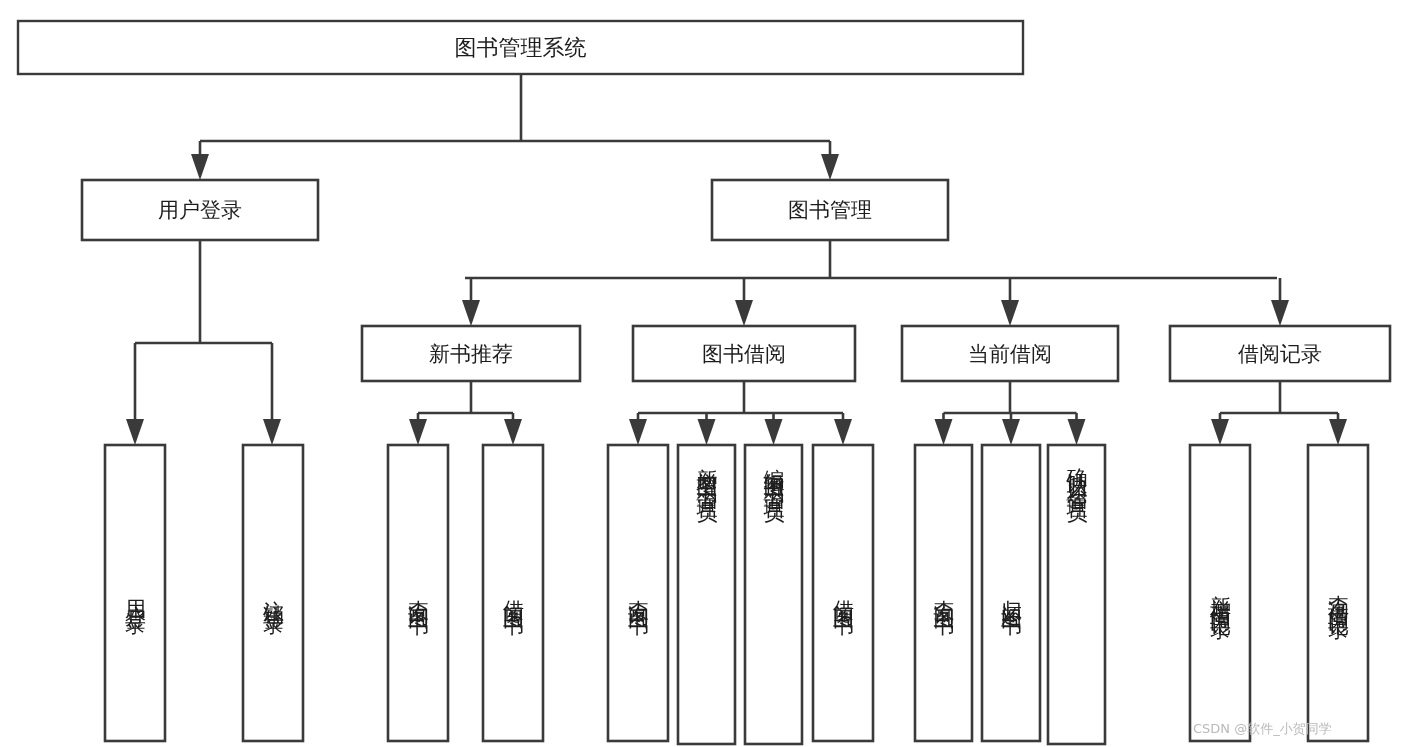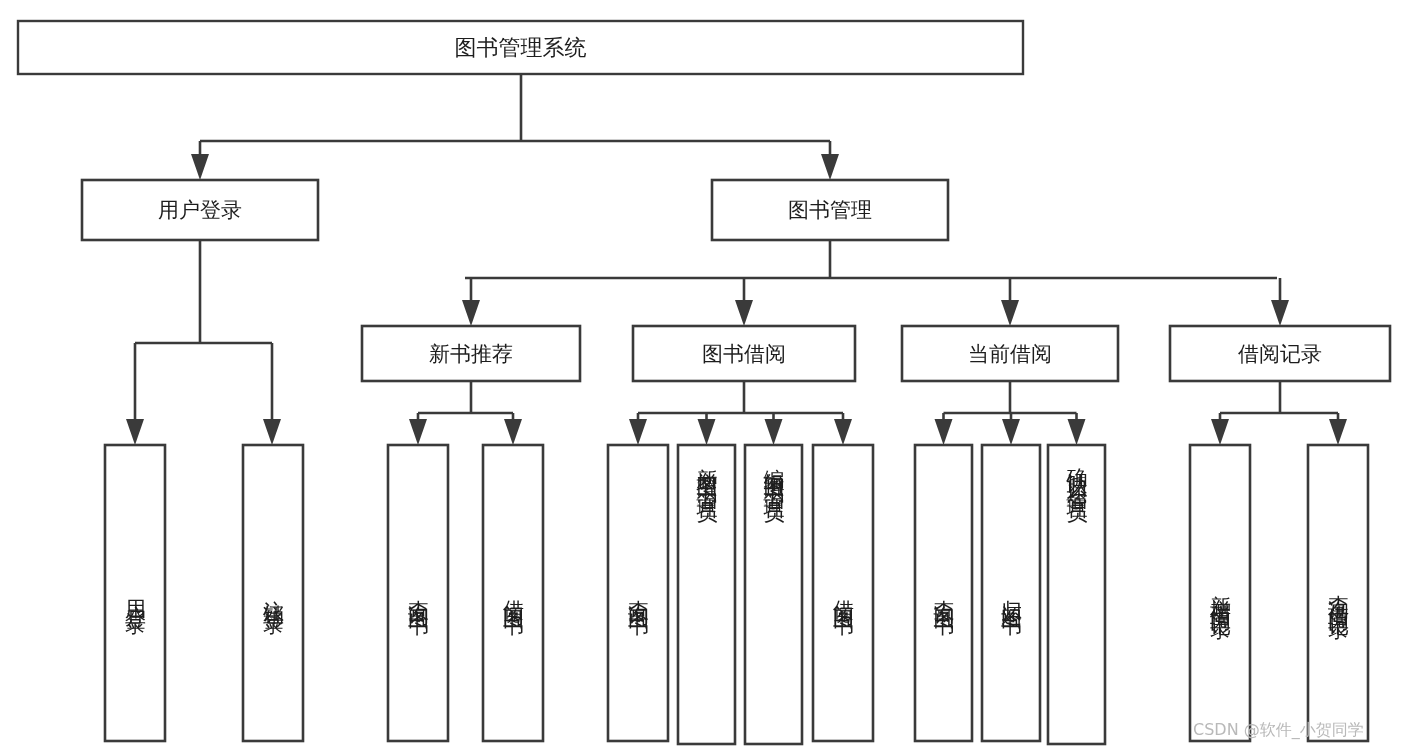--- a/index.html
+++ b/index.html
@@ -74,21 +74,21 @@
     pointer-events: none;
   }
   .vlabel.align-top {
     justify-content: flex-start;
     padding-top: 6px;
     box-sizing: border-box;
   }
   .watermark {
     position: absolute;
     font-family: "DejaVu Sans", "Liberation Sans", sans-serif;
-    font-size: 16px;
+    font-size: 13px;
     color: #b9b9b9;
     white-space: nowrap;
     letter-spacing: 0px;
   }
 </style>
 </head>
 <body>
 
 <div id="diagram-root">
 

